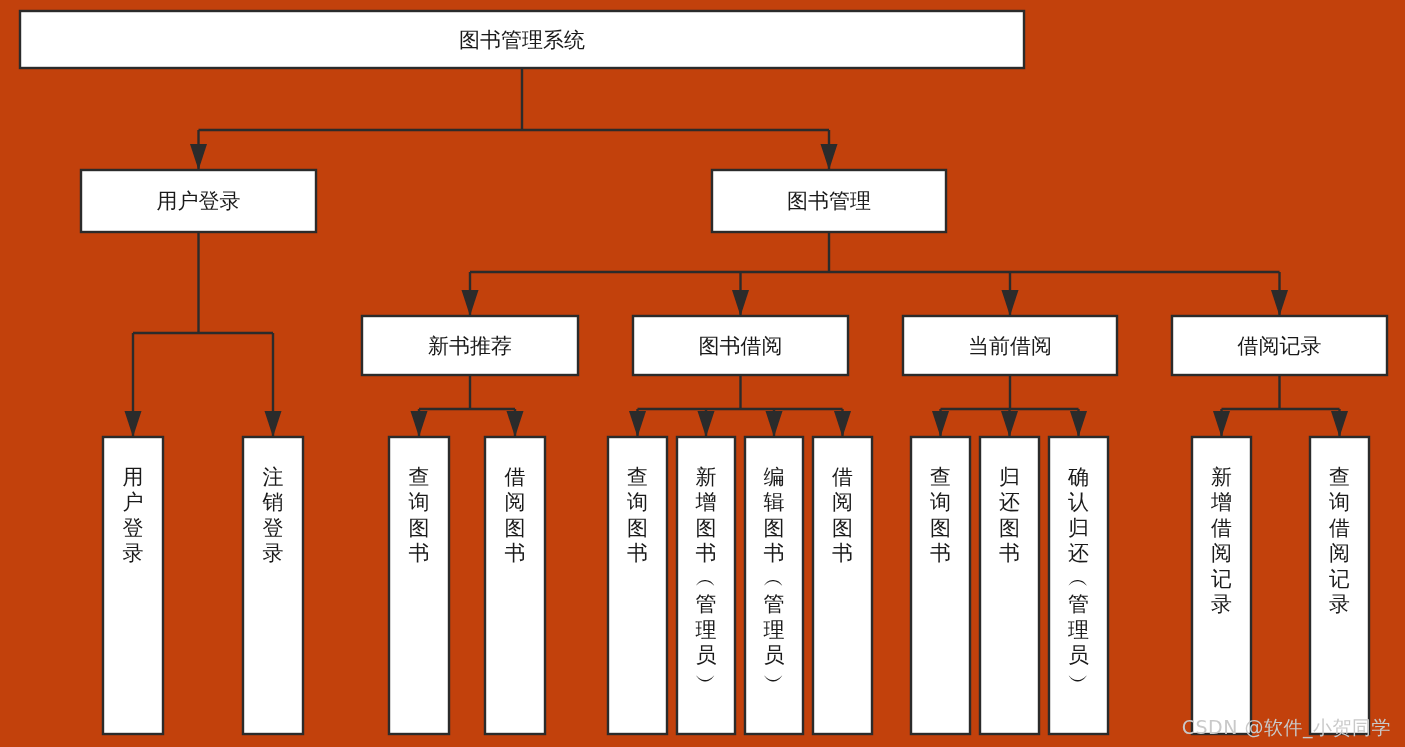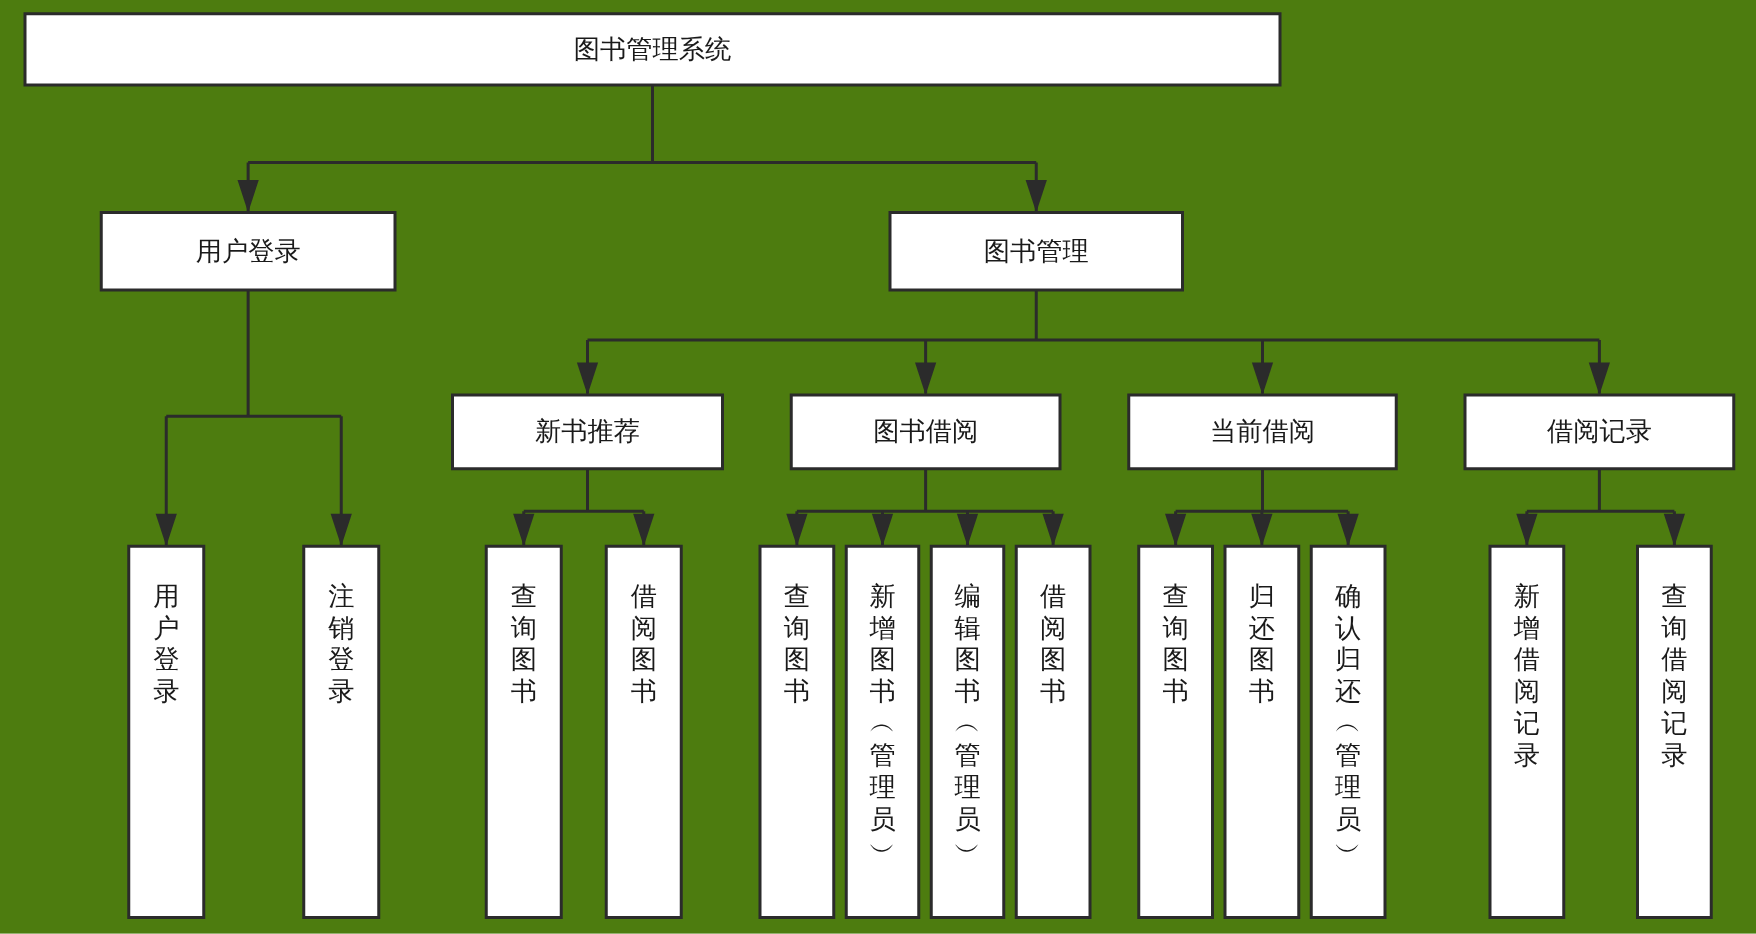--- a/index.html
+++ b/index.html
@@ -10,21 +10,21 @@
   body {
     width: 1405px;
     height: 747px;
     font-family: "DejaVu Sans", "Liberation Sans", sans-serif;
     overflow: hidden;
   }
   #diagram-root {
     position: relative;
     width: 1405px;
     height: 747px;
-    background: #4d7c0f;
+    background: #c2410c;
   }
   svg.diagram-canvas {
     position: absolute;
     top: 0;
     left: 0;
     width: 1405px;
     height: 747px;
   }
   .node-box {
     fill: #ffffff;
@@ -201,13 +201,14 @@
         <g>
           <rect x="1192" y="437" width="59" height="297" class="node-box"></rect>
           <text x="1221.5" y="483.8" class="node-label-vertical"><tspan x="1221.5" dy="0">新</tspan><tspan x="1221.5" dy="25.5">增</tspan><tspan x="1221.5" dy="25.5">借</tspan><tspan x="1221.5" dy="25.5">阅</tspan><tspan x="1221.5" dy="25.5">记</tspan><tspan x="1221.5" dy="25.5">录</tspan></text>
         </g>
         <g>
           <rect x="1310" y="437" width="59" height="297" class="node-box"></rect>
           <text x="1339.5" y="483.8" class="node-label-vertical"><tspan x="1339.5" dy="0">查</tspan><tspan x="1339.5" dy="25.5">询</tspan><tspan x="1339.5" dy="25.5">借</tspan><tspan x="1339.5" dy="25.5">阅</tspan><tspan x="1339.5" dy="25.5">记</tspan><tspan x="1339.5" dy="25.5">录</tspan></text>
         </g>
       </g>
     </svg>
+  <div class="watermark-text">CSDN @软件_小贺同学</div>
 </div>
 
 </body></html>

